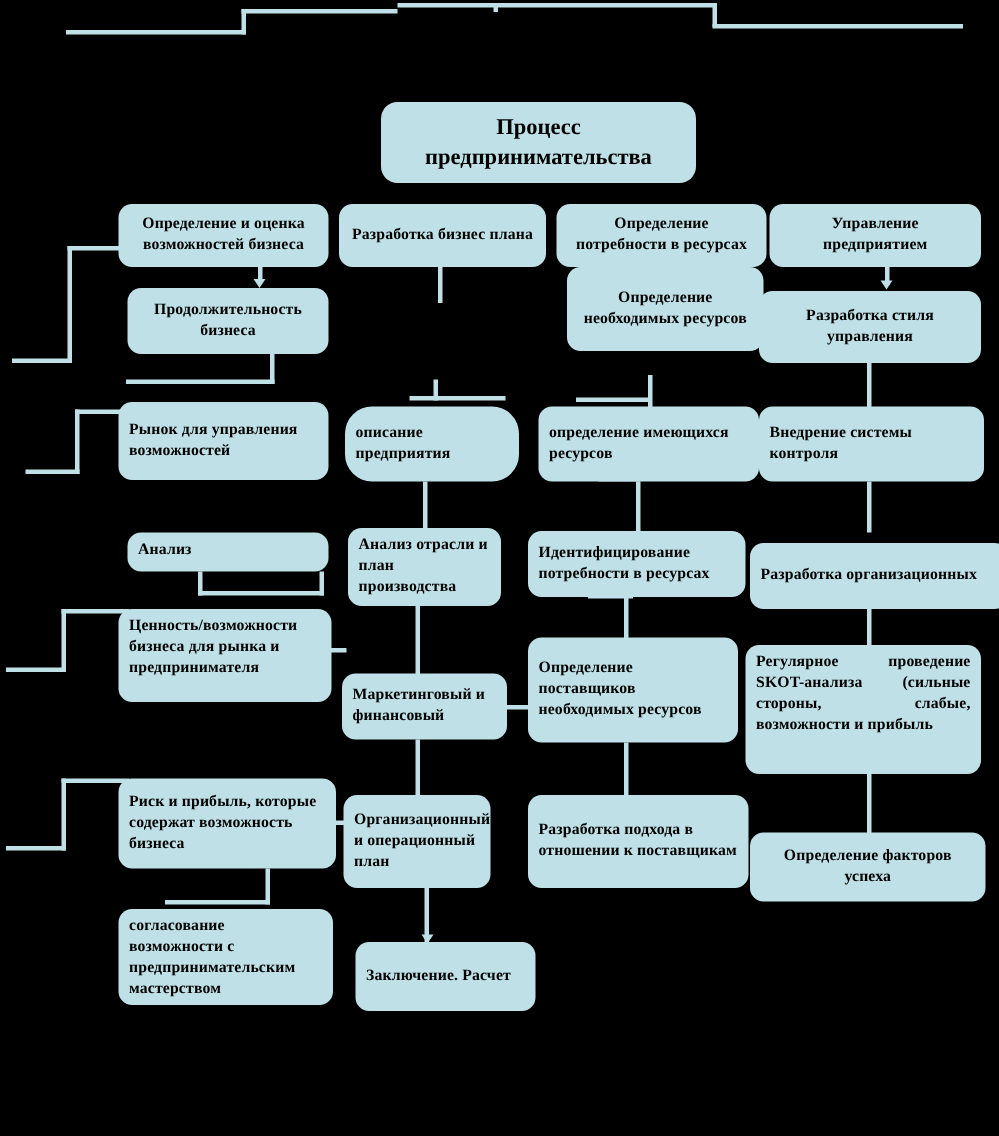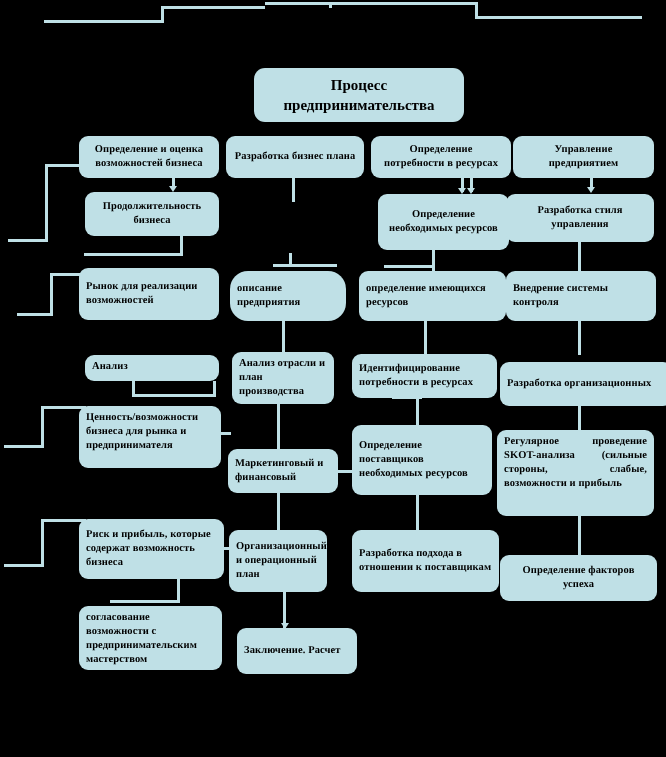--- a/index.html
+++ b/index.html
@@ -103,21 +103,21 @@
   <div class="ln h" style="left:4px;   top:445px; width:40px;"></div>
 
   <div class="ln h" style="left:41px;  top:519px; width:45px;"></div>
   <div class="ln v" style="left:41px;  top:519px; height:48px;"></div>
   <div class="ln h" style="left:4px;   top:564px; width:40px;"></div>
 
   <div class="node center mid" style="left:79px; top:136px; width:140px; height:42px;">Определение и оценка возможностей бизнеса</div>
 
   <div class="node center mid" style="left:85px; top:192px; width:134px; height:44px;">Продолжительность бизнеса</div>
 
-  <div class="node left mid" style="left:79px; top:268px; width:140px; height:52px;">Рынок для реализации возможностей</div>
+  <div class="node left mid" style="left:79px; top:268px; width:140px; height:52px;">Рынок для управления возможностей</div>
 
   <div class="node left" style="left:85px; top:355px; width:134px; height:26px;">Анализ</div>
 
   <div class="node left" style="left:79px; top:406px; width:142px; height:62px;">Ценность/возможности бизнеса для рынка и предпринимателя</div>
 
   <div class="node left mid" style="left:79px; top:519px; width:145px; height:60px;">Риск и прибыль, которые содержат возможность бизнеса</div>
 
   <div class="node left" style="left:79px; top:606px; width:143px; height:64px;">согласование возможности с предпринимательским мастерством</div>
 
   <div class="node center mid" style="left:226px; top:136px; width:138px; height:42px;">Разработка бизнес плана</div>
@@ -128,21 +128,21 @@
   <div class="node left mid" style="left:232px; top:352px; width:102px; height:52px;">Анализ отрасли и план производства</div>
 
   <div class="node left mid" style="left:228px; top:449px; width:110px; height:44px;">Маркетинговый и финансовый</div>
 
   <div class="node left mid" style="left:229px; top:530px; width:98px; height:62px;">Организационный и операционный план</div>
 
   <div class="node left mid" style="left:237px; top:628px; width:120px; height:46px;">Заключение. Расчет</div>
 
   <div class="node center mid" style="left:371px; top:136px; width:140px; height:42px;">Определение потребности в ресурсах</div>
 
-  <div class="node center mid" style="left:378px; top:194px; width:131px; height:56px;">Определение необходимых ресурсов</div>
+  <div class="node center mid" style="left:378px; top:178px; width:131px; height:56px;">Определение необходимых ресурсов</div>
 
   <div class="node left mid" style="left:359px; top:271px; width:147px; height:50px;">определение имеющихся ресурсов</div>
 
   <div class="node left mid" style="left:352px; top:354px; width:145px; height:44px;">Идентифицирование потребности в ресурсах</div>
 
   <div class="node left mid" style="left:352px; top:425px; width:140px; height:70px;">Определение поставщиков необходимых ресурсов</div>
 
   <div class="node left mid" style="left:352px; top:530px; width:147px; height:62px;">Разработка подхода в отношении к поставщикам</div>
 
   <div class="node center mid" style="left:513px; top:136px; width:141px; height:42px;">Управление предприятием</div>

